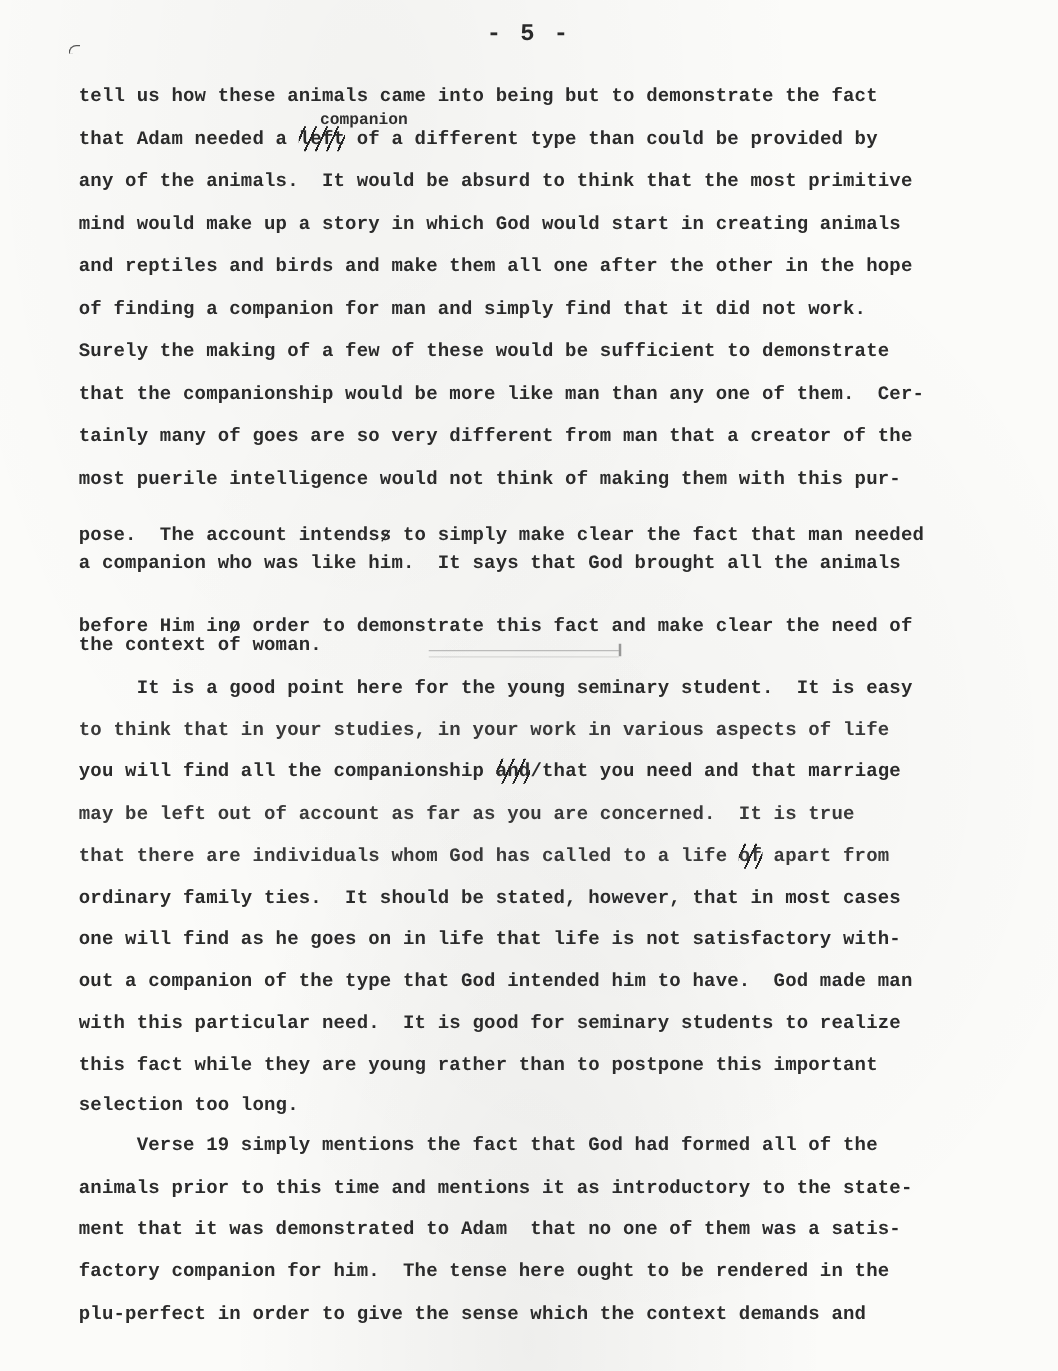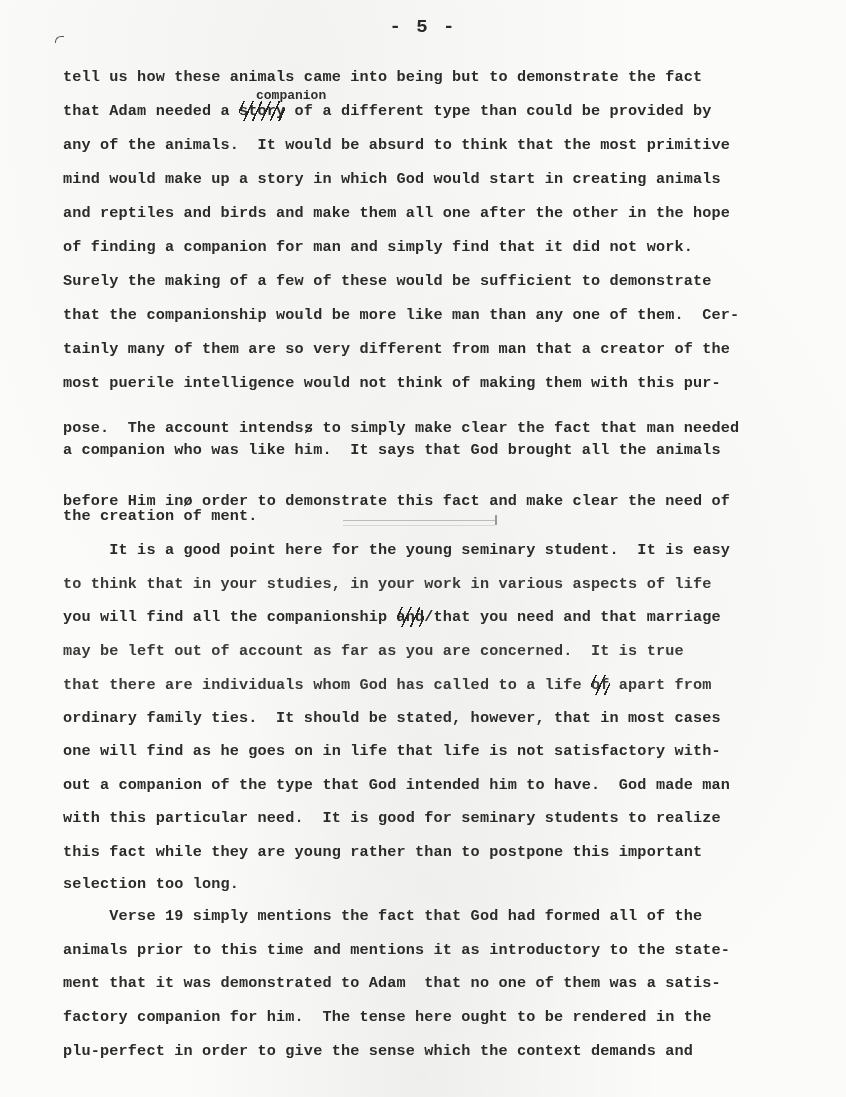--- a/index.html
+++ b/index.html
@@ -110,33 +110,33 @@
 <div class="paper">
 
   <div class="corner-mark"></div>
 
   <div class="page-number">- 5 -</div>
 
   <div class="interlinear" style="left:256px; top:89px;">companion</div>
 
   <div id="text-body">
       <div class="line" style="top: 67px;"><span>tell us how these animals came into being but to demonstrate the fact</span></div>
-      <div class="line" style="top: 101px;"><span>that Adam needed a </span><span class="strike-multi">story</span><span> of a different type than could be provided by</span></div>
+      <div class="line" style="top: 101px;"><span>that Adam needed a </span><span class="strike-multi">left</span><span> of a different type than could be provided by</span></div>
       <div class="line" style="top: 135px;"><span>any of the animals.  It would be absurd to think that the most primitive</span></div>
       <div class="line" style="top: 169px;"><span>mind would make up a story in which God would start in creating animals</span></div>
       <div class="line" style="top: 203px;"><span>and reptiles and birds and make them all one after the other in the hope</span></div>
       <div class="line" style="top: 237px;"><span>of finding a companion for man and simply find that it did not work.</span></div>
       <div class="line" style="top: 271px;"><span>Surely the making of a few of these would be sufficient to demonstrate</span></div>
       <div class="line" style="top: 305px;"><span>that the companionship would be more like man than any one of them.  Cer-</span></div>
-      <div class="line" style="top: 339px;"><span>tainly many of them are so very different from man that a creator of the</span></div>
+      <div class="line" style="top: 339px;"><span>tainly many of goes are so very different from man that a creator of the</span></div>
       <div class="line" style="top: 373px;"><span>most puerile intelligence would not think of making them with this pur-</span></div>
       <div class="line" style="top: 418px;"><span>pose.  The account intends</span><span class="strike">s</span><span> to simply make clear the fact that man needed</span></div>
       <div class="line" style="top: 440px;"><span>a companion who was like him.  It says that God brought all the animals</span></div>
       <div class="line" style="top: 491px;"><span>before Him in</span><span class="strike">o</span><span> order to demonstrate this fact and make clear the need of</span></div>
-      <div class="line" style="top: 506px;"><span>the creation of ment.</span></div>
+      <div class="line" style="top: 506px;"><span>the context of woman.</span></div>
       <div class="line" style="top: 540px;"><span>     It is a good point here for the young seminary student.  It is easy</span></div>
       <div class="line light" style="top: 574px;"><span>to think that in your studies, in your work in various aspects of life</span></div>
       <div class="line" style="top: 607px; font-family: Liberation Mono, monospace;"><span>you will find all the companionship </span><span class="strike-multi">and</span><span>/that you need and that marriage</span></div>
       <div class="line light" style="top: 641px;"><span>may be left out of account as far as you are concerned.  It is true</span></div>
       <div class="line light" style="top: 675px;"><span>that there are individuals whom God has called to a life </span><span class="strike-multi">of</span><span> apart from</span></div>
       <div class="line" style="top: 708px;"><span>ordinary family ties.  It should be stated, however, that in most cases</span></div>
       <div class="line" style="top: 741px;"><span>one will find as he goes on in life that life is not satisfactory with-</span></div>
       <div class="line" style="top: 775px;"><span>out a companion of the type that God intended him to have.  God made man</span></div>
       <div class="line" style="top: 808px;"><span>with this particular need.  It is good for seminary students to realize</span></div>
       <div class="line" style="top: 842px;"><span>this fact while they are young rather than to postpone this important</span></div>

